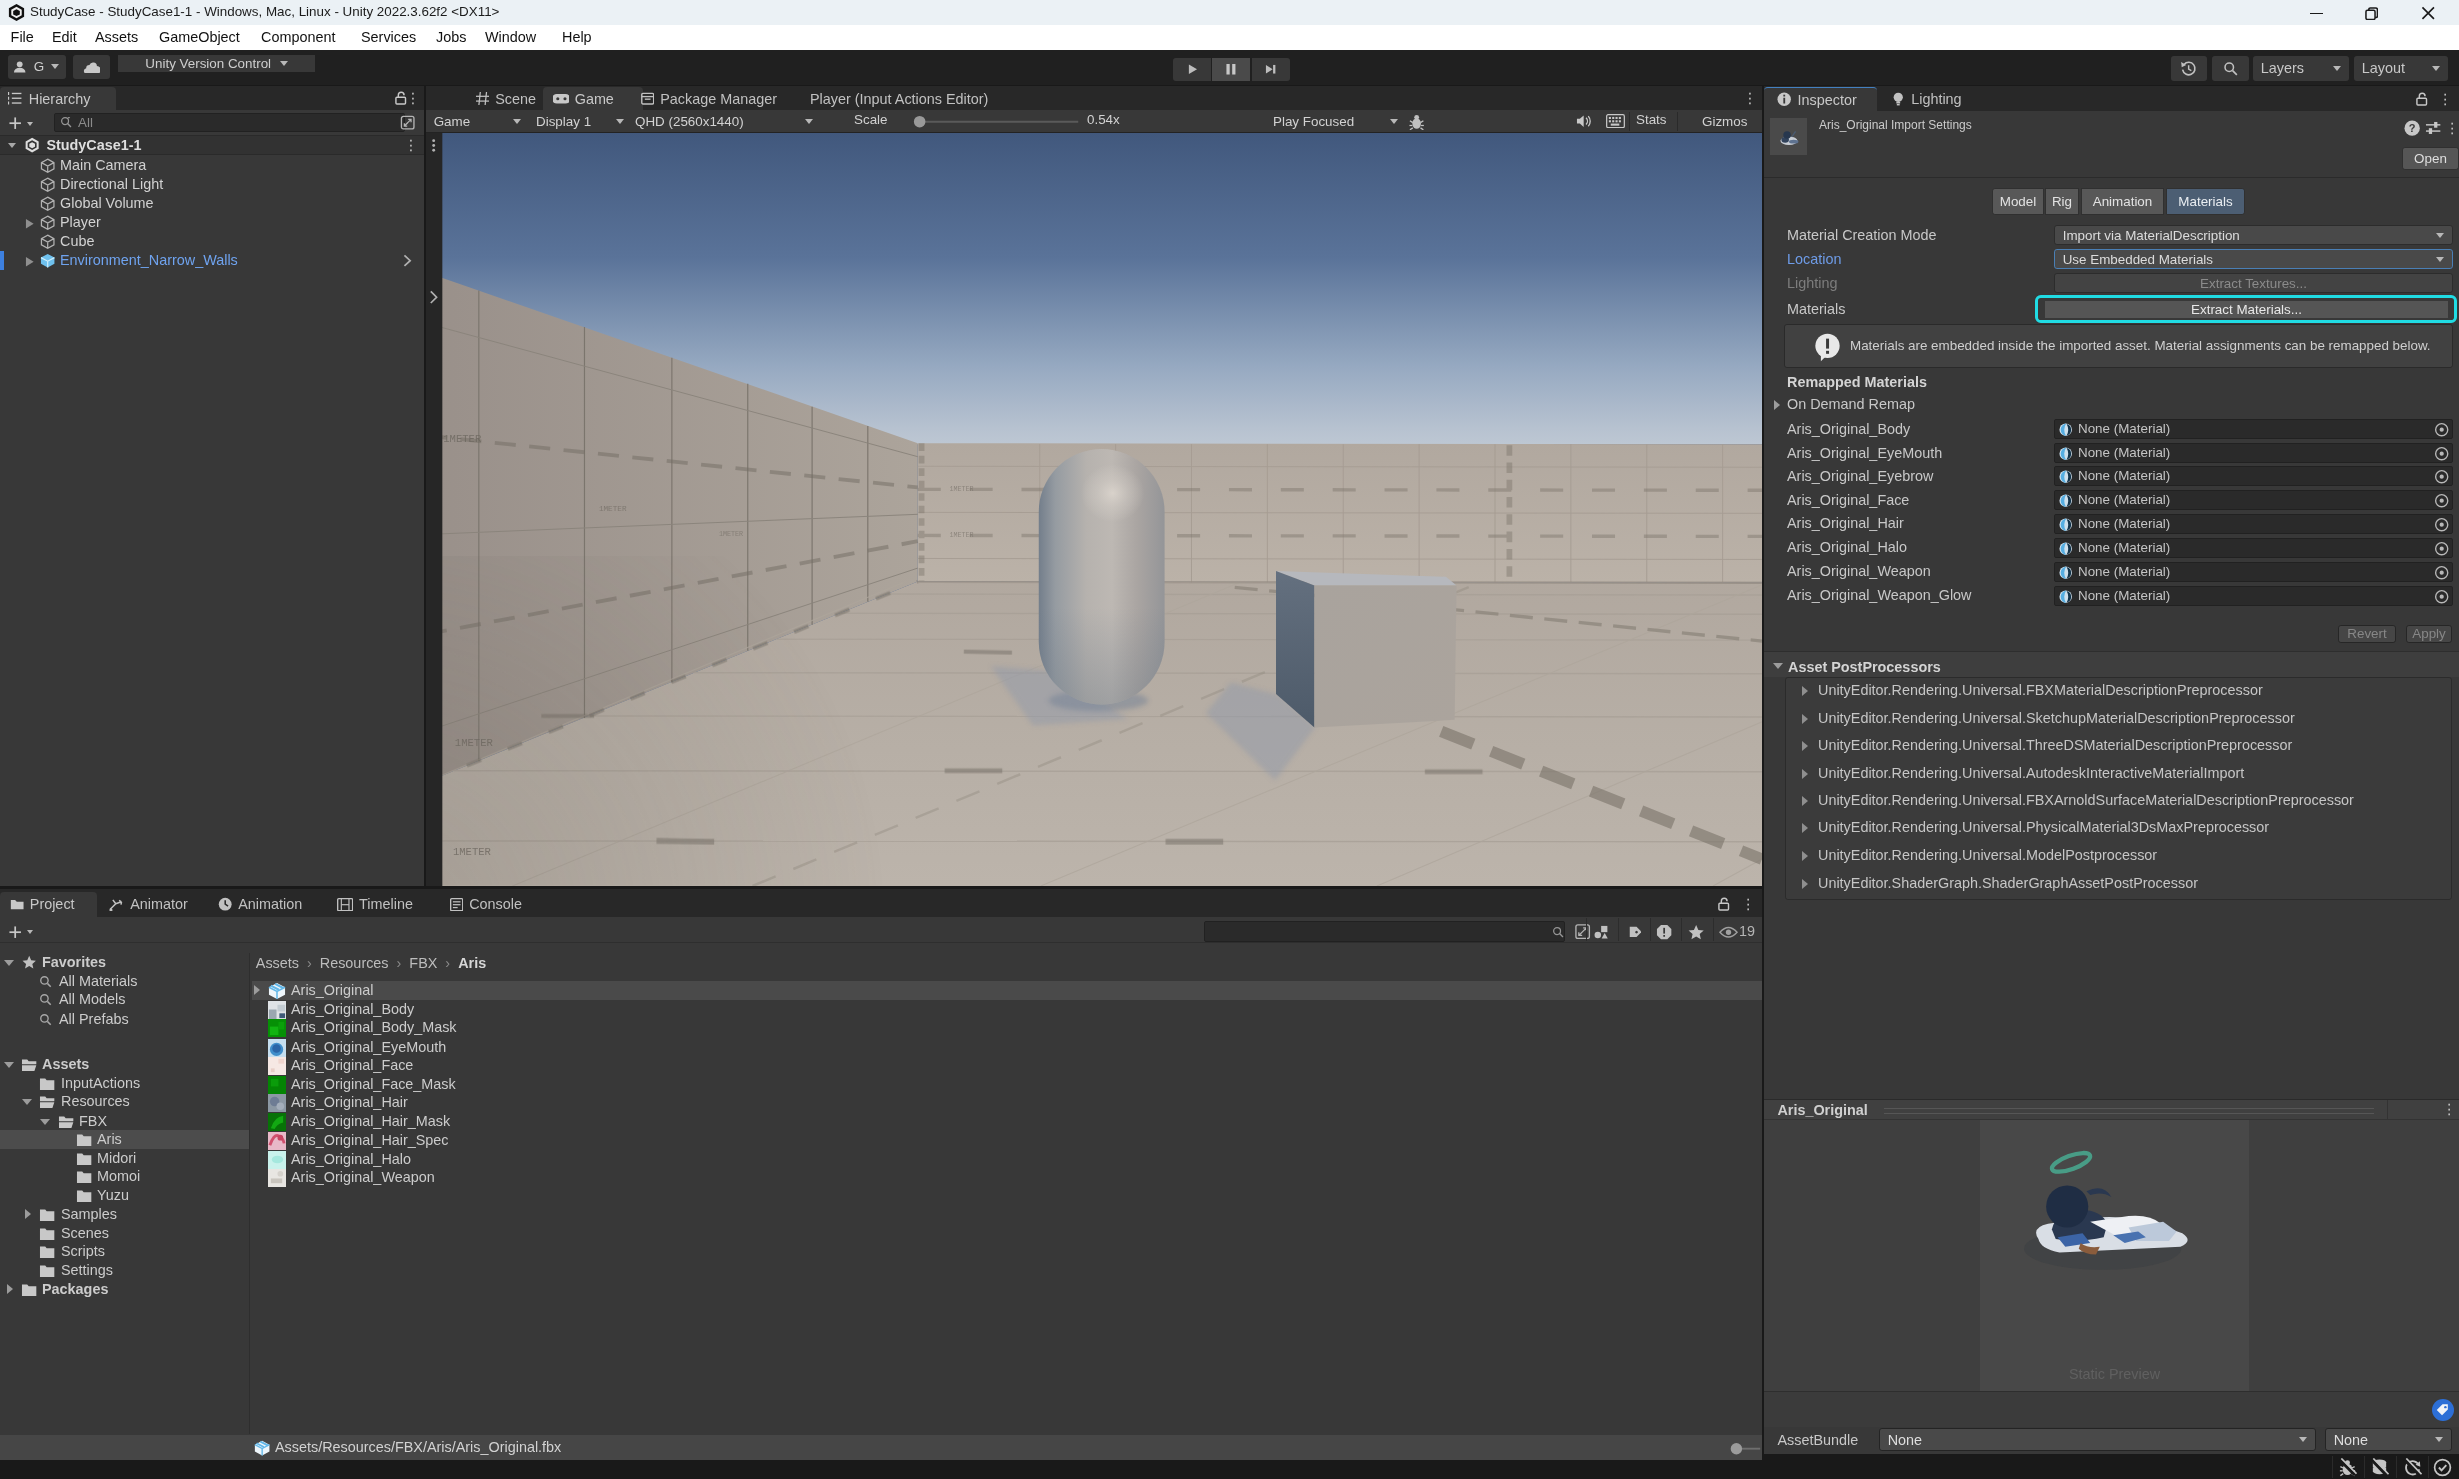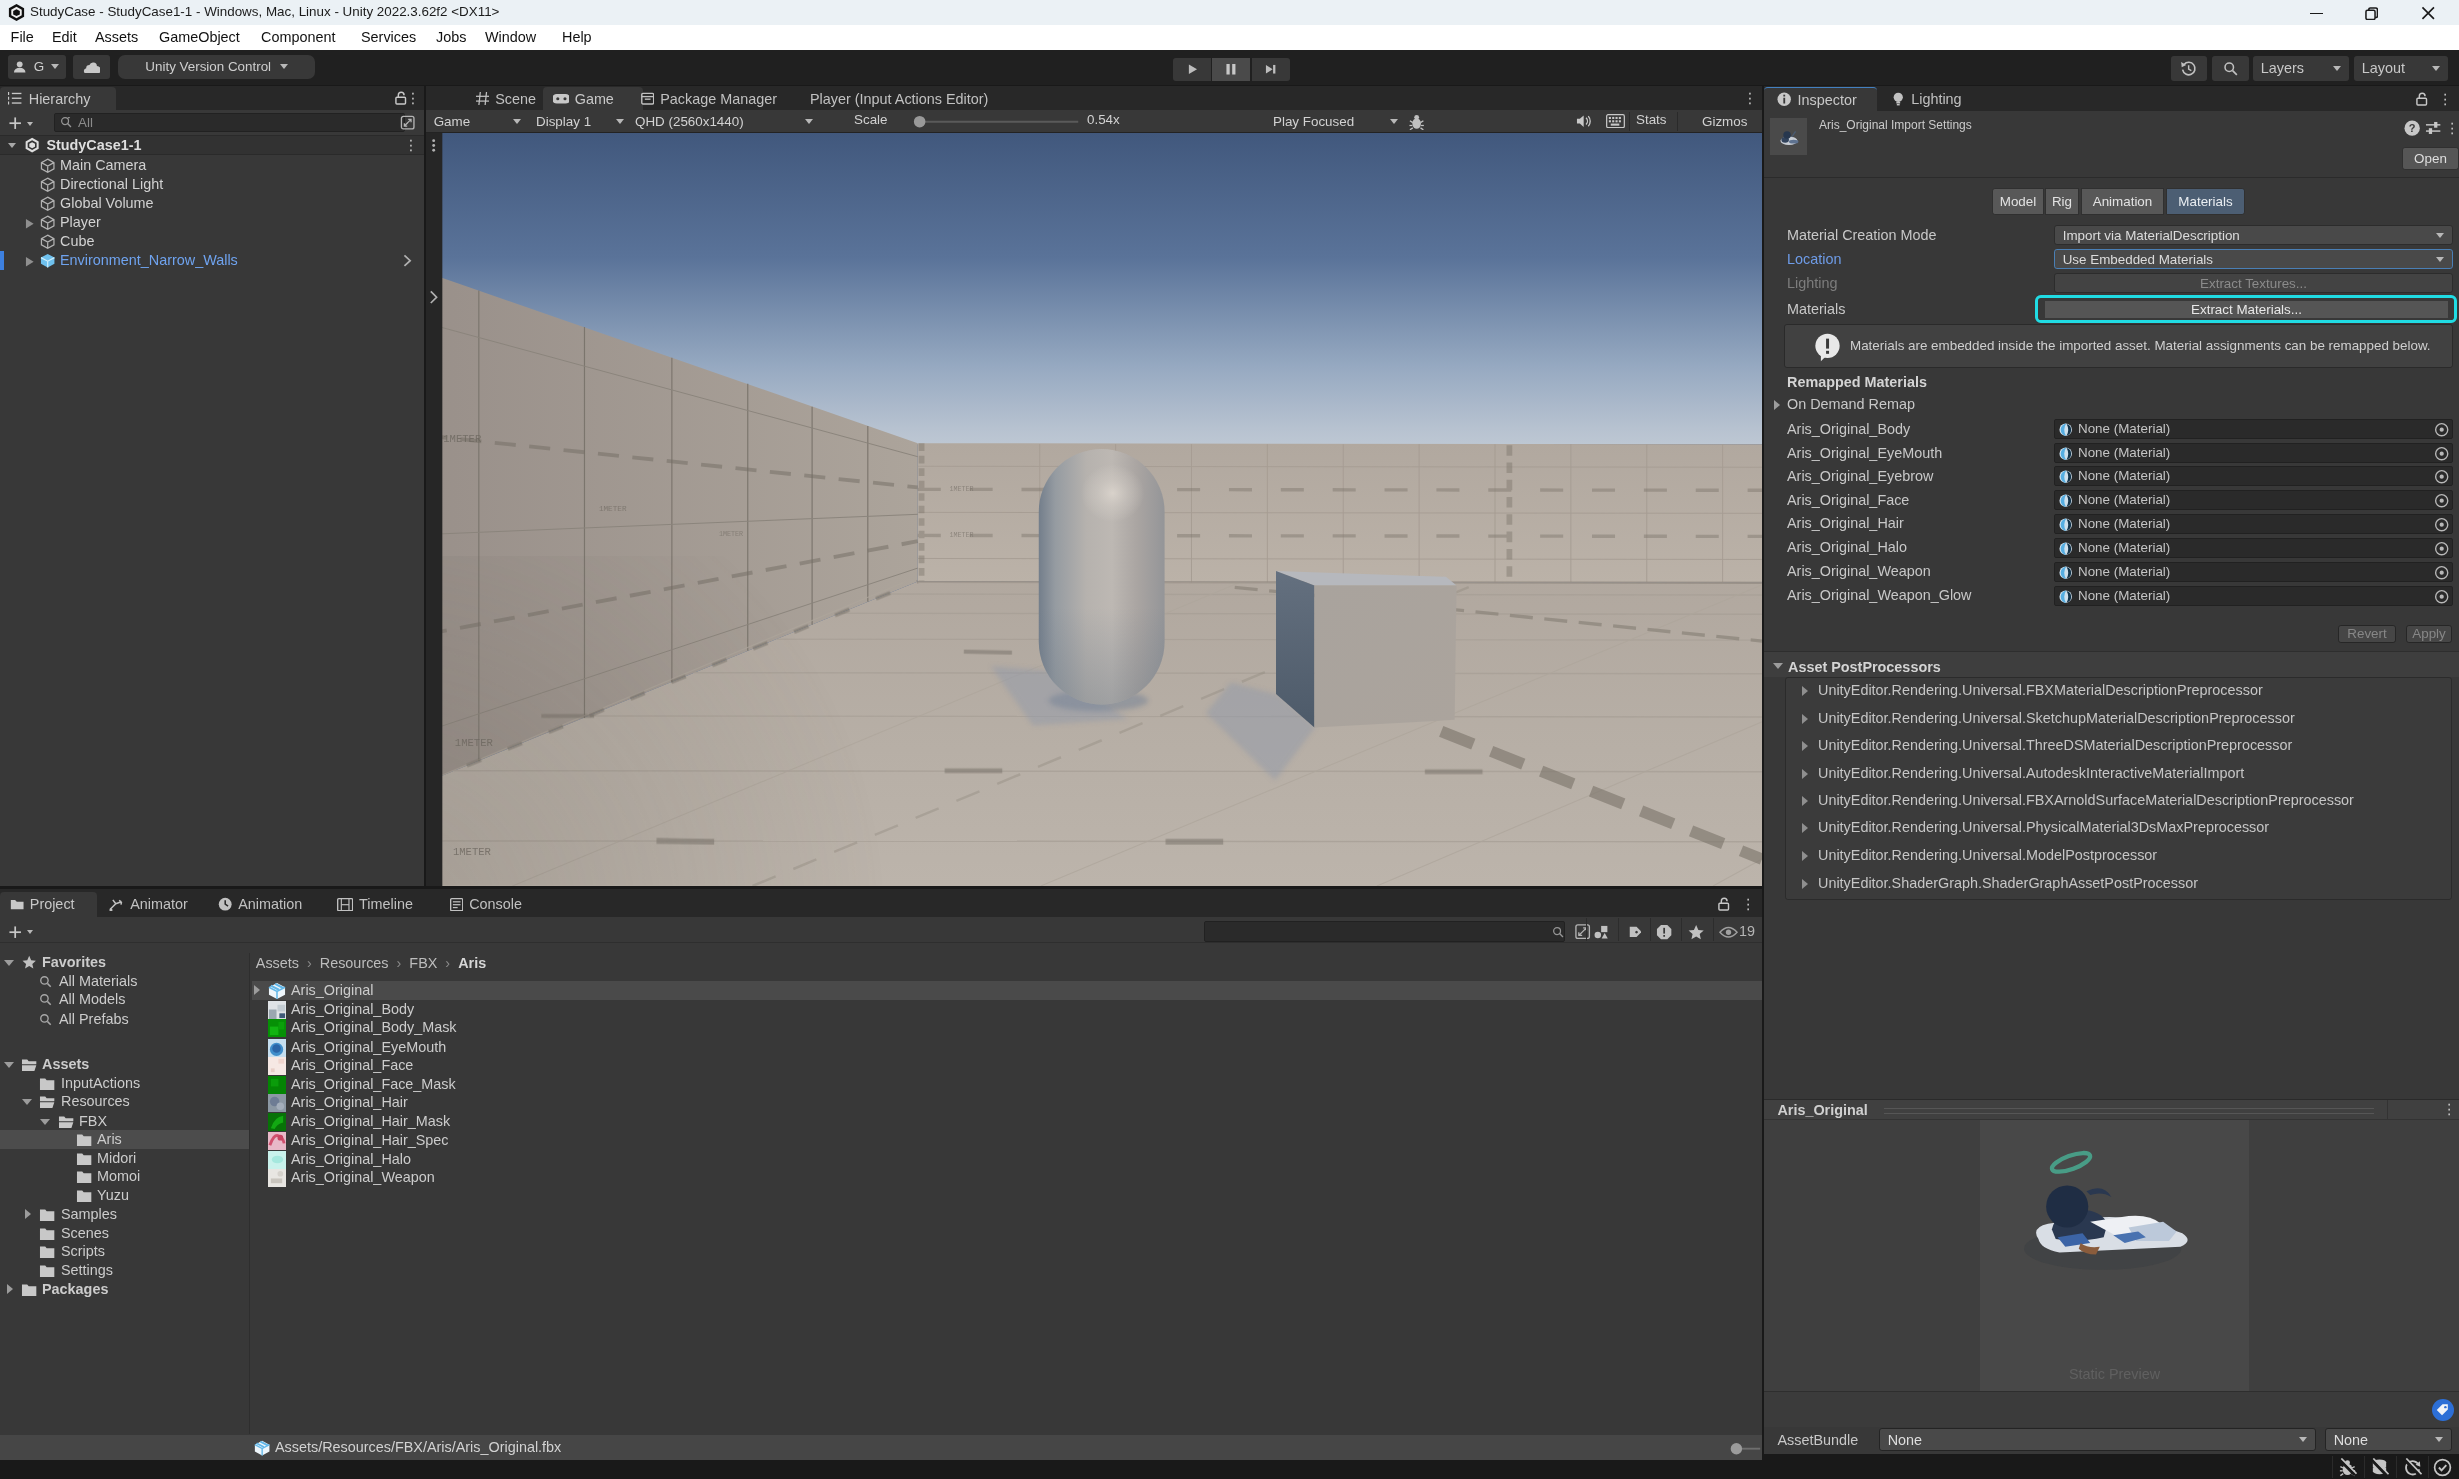--- a/index.html
+++ b/index.html
@@ -73,21 +73,21 @@
         <path d="M2 14 a6 5 0 0 1 12 0 z" fill="#c8c8c8"></path>
       </svg>
     <span style="font-size:13.4px;color:#d0d0d0;margin-left:5.8px;">G</span>
     <div class="caret" style="margin-right:4.8px;margin-left:6.7px;"></div>
   </div>
   <div class="abs" style="left:73px;top:4.8px;width:37px;height:24px;background:#383838;border-radius:2.9px;display:flex;align-items:center;justify-content:center;">
     <svg width="17.3" height="12.5" viewBox="0 0 18 13">
         <path d="M14.5 5.5 a4 4 0 0 0 -7.8 -1 a3.4 3.4 0 0 0 -3.4 3.4 a3.1 3.1 0 0 0 .4 6.1 h10 a4.2 4.2 0 0 0 .8 -8.4z" fill="#c8c8c8" transform="scale(1,0.95)"></path>
       </svg>
   </div>
-  <div class="abs" style="left:118px;top:4.8px;width:197px;height:24px;background:#383838;border-radius:7px;display:flex;align-items:center;justify-content:center;">
+  <div class="abs" style="left:118px;top:4.8px;width:197px;height:17px;background:#383838;border-radius:0;display:flex;align-items:center;justify-content:center;">
     <span style="font-size:13.4px;color:#cecece;">Unity Version Control</span>
     <div class="caret" style="margin-left:8.6px;"></div>
   </div>
 
   <div class="abs" style="left:1173px;top:58px;"></div>
   <div class="abs" style="left:1173px;top:7.7px;width:38px;height:23px;background:#383838;border-radius:2.9px 0 0 2.9px;display:flex;align-items:center;justify-content:center;">
     <svg width="12.5" height="12.5" viewBox="0 0 13 13">
         <polygon points="3,1.5 11.5,6.5 3,11.5" fill="#bdbdbd"></polygon>
       </svg>
   </div>

